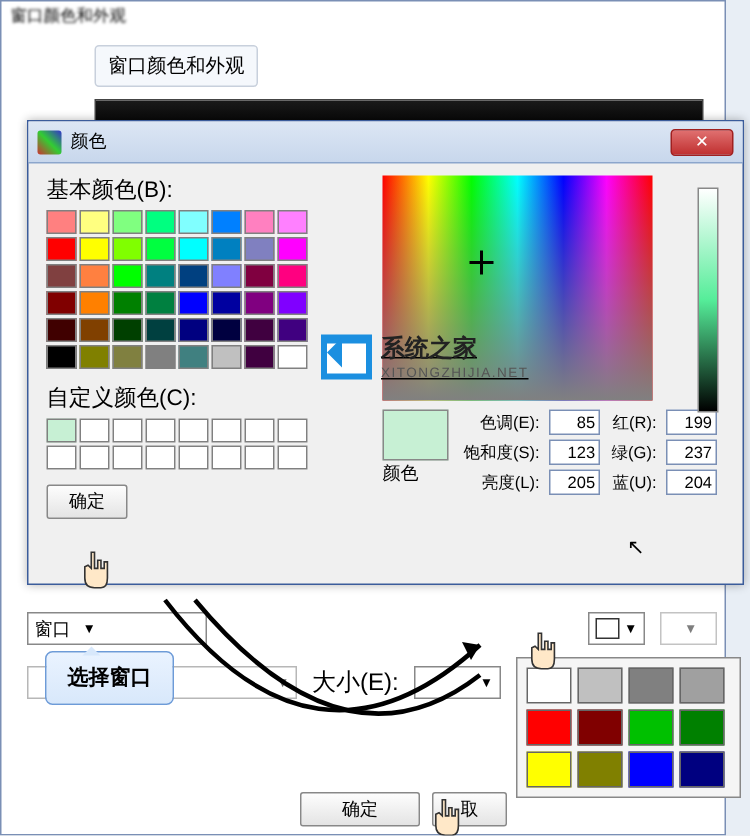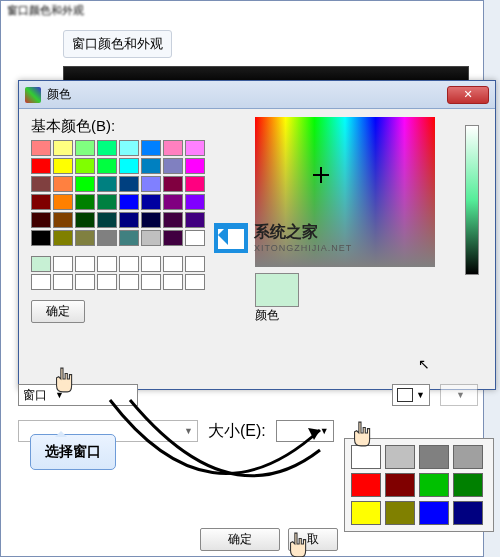--- a/index.html
+++ b/index.html
@@ -45,21 +45,21 @@
 .lum-strip { position: absolute; right: 4px; top: 8px; width: 14px; height: 150px; background: linear-gradient(#fff,#55ed99,#000); border: 1px solid #888; }
 .color-preview { width: 44px; height: 34px; background: #c7f0d4; border: 1px solid #888; }
 .preview-label { font-size: 12px; }
 
 .num-grid { display: grid; grid-template-columns: auto 36px auto 36px; gap: 3px 6px; font-size: 11px; align-items: center; }
 .num-grid label { text-align: right; }
 .num-grid input { width: 34px; height: 17px; font-size: 11px; text-align: right; border: 1px solid #7a8fb5; padding-right: 2px; }
 
 .add-custom-btn { width: 202px; height: 22px; font-size: 11px; background: linear-gradient(#eaf3ff,#d4e6fc); border: 1px solid #6d9bd8; margin-top: 6px; }
 
-.bottom-area { position: absolute; top: 384px; left: 18px; width: 460px; }
+.bottom-area { position: absolute; top: 408px; left: 18px; width: 460px; }
 .combo-row { display: flex; align-items: center; gap: 10px; margin-bottom: 14px; }
 .combo { display: flex; align-items: center; height: 22px; border: 1px solid #888; background: #fff; padding: 0 4px; font-size: 12px; }
 .combo .arrow { margin-left: 8px; font-size: 9px; }
 .color-combo { width: 38px; height: 22px; border: 1px solid #888; display: flex; align-items: center; justify-content: center; background: #fff; }
 .color-combo .chip { width: 16px; height: 14px; background: #fff; border: 1px solid #333; }
 .color-combo .arrow { font-size: 9px; margin-left: 3px; }
 .size-combo { width: 58px; }
 
 .annotation { position: absolute; top: 434px; left: 30px; background: linear-gradient(#eaf3ff,#d8e8fb); border: 1px solid #6d9bd8; border-radius: 5px; padding: 8px 14px; font-size: 14px; font-weight: bold; }
 .annotation:before { content: ""; position: absolute; top: -10px; left: 24px; border: 6px solid transparent; border-bottom-color: #d8e8fb; }
@@ -71,21 +71,21 @@
 
 .cursor-hand { position: absolute; width: 22px; height: 28px; pointer-events: none; }
 .cursor-hand svg { width: 100%; height: 100%; }
 .ch1 { top: 366px; left: 52px; }
 .ch2 { top: 420px; left: 350px; }
 .ch3 { bottom: -2px; left: 286px; }
 .cursor-arrow { position: absolute; top: 356px; left: 418px; font-size: 14px; color: #000; }
 
 .curve-arrow { position: absolute; top: 390px; left: 90px; width: 240px; height: 150px; pointer-events: none; }
 
-.watermark { position: absolute; top: 222px; left: 214px; display: flex; align-items: center; gap: 6px; }
+.watermark { position: absolute; top: 222px; left: 214px; display: flex; align-items: center; gap: 6px; text-decoration: underline; }
 .wm-icon { width: 34px; height: 30px; background: #1b8fe0; position: relative; }
 .wm-icon:before { content: ""; position: absolute; left: 4px; right: 4px; top: 6px; bottom: 4px; background: #fff; }
 .wm-icon:after { content: ""; position: absolute; left: -6px; top: 2px; border: 10px solid transparent; border-right-color: #1b8fe0; }
 .wm-text { font-size: 16px; font-weight: bold; color: #222; }
 .wm-sub { font-size: 9px; color: #555; letter-spacing: 1px; }
 </style>
 </head>
 <body>
 
 <div class="outer-window">
@@ -148,20 +148,21 @@
           <div class="swatch" style="background: rgb(64, 0, 128);"></div>
           <div class="swatch" style="background: rgb(0, 0, 0);"></div>
           <div class="swatch" style="background: rgb(128, 128, 0);"></div>
           <div class="swatch" style="background: rgb(128, 128, 64);"></div>
           <div class="swatch" style="background: rgb(128, 128, 128);"></div>
           <div class="swatch" style="background: rgb(64, 128, 128);"></div>
           <div class="swatch" style="background: rgb(192, 192, 192);"></div>
           <div class="swatch" style="background: rgb(64, 0, 64);"></div>
           <div class="swatch" style="background: rgb(255, 255, 255);"></div>
         </div>
+      <div class="section-label">自定义颜色(C):</div>
       <div class="custom-grid">
         <div class="custom-swatch filled"></div>
         <div class="custom-swatch"></div>
         <div class="custom-swatch"></div>
         <div class="custom-swatch"></div>
         <div class="custom-swatch"></div>
         <div class="custom-swatch"></div>
         <div class="custom-swatch"></div>
         <div class="custom-swatch"></div>
         <div class="custom-swatch"></div>
@@ -179,20 +180,34 @@
     </div>
     <div class="cd-right" style="position:relative">
       <div class="gradient-box">
         <div class="crosshair"></div>
       </div>
       <div class="lum-strip"></div>
       <div style="display:flex; gap:10px; align-items:flex-start">
         <div>
           <div class="color-preview"></div>
           <div class="preview-label">颜色</div>
+        </div>
+        <div class="num-grid">
+          <label>色调(E):</label>
+          <input value="85" style="">
+          <label>红(R):</label>
+          <input value="199" style="">
+          <label>饱和度(S):</label>
+          <input value="123" style="">
+          <label>绿(G):</label>
+          <input value="237" style="">
+          <label>亮度(L):</label>
+          <input value="205" style="">
+          <label>蓝(U):</label>
+          <input value="204" style="">
         </div>
       </div>
     </div>
   </div>
 </div>
 
 <div class="bottom-area">
   <div class="combo-row">
     <div class="combo" style="width:120px">
       <span>窗口</span>

